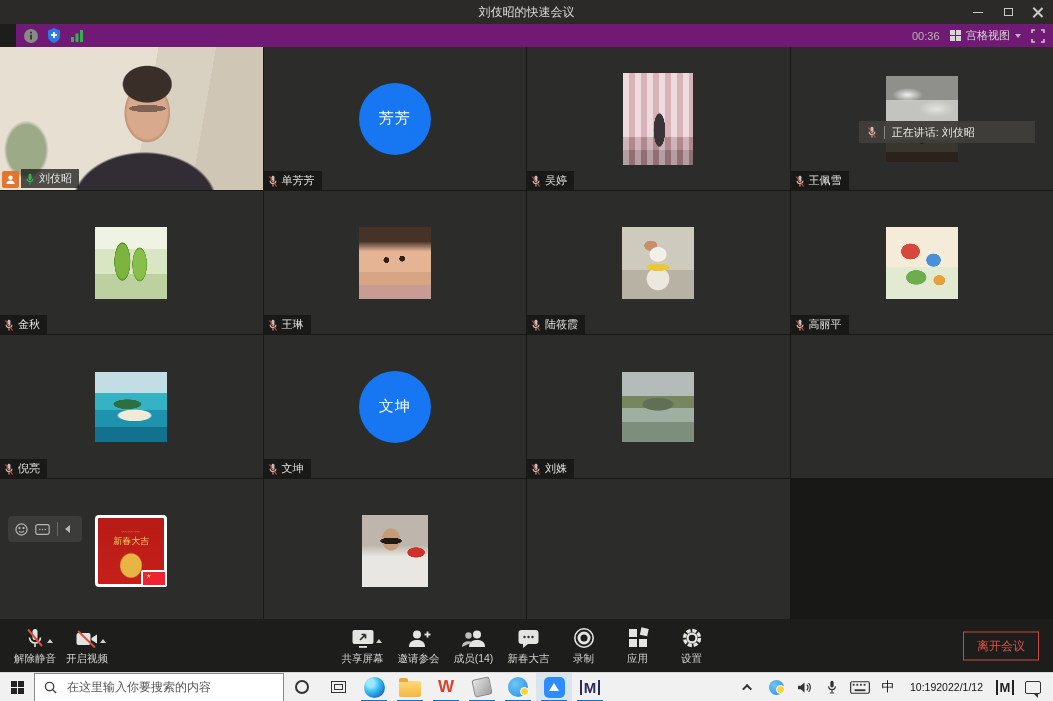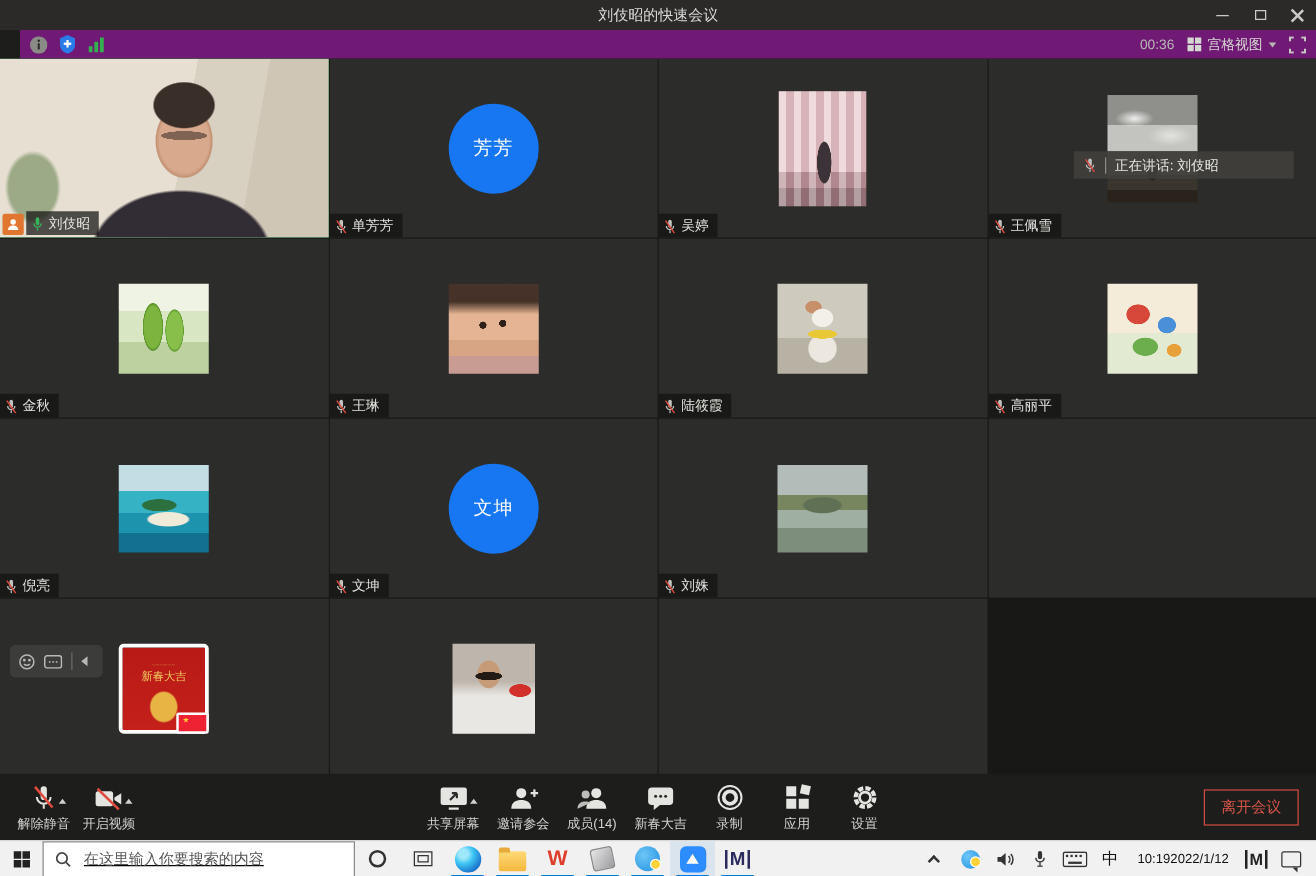--- a/index.html
+++ b/index.html
@@ -118,21 +118,21 @@
   .tb-ic{height:22px;display:flex;align-items:flex-end;justify-content:center;}
   .with-caret{position:relative;}
   .with-caret .caret-up{position:absolute;right:-7px;top:12px;}
   .leave-btn{position:absolute;right:14px;top:50%;transform:translateY(-50%);border:1px solid #cd4a40;color:#d8554a;background:transparent;font-size:12px;padding:5px 13px;border-radius:0;}
 
   
   .taskbar{position:absolute;bottom:0;left:0;right:0;height:29px;background:#f1f1f1;border-top:1px solid #d8d8d8;display:flex;align-items:center;}
   .startbtn{width:34px;height:29px;display:flex;align-items:center;justify-content:center;}
   .winlogo{display:grid;grid-template-columns:6px 6px;grid-template-rows:6px 6px;gap:1px;}
   .winlogo i{background:#222;}
-  .searchbox{width:250px;height:29px;background:#fff;border:1px solid #8a8a8a;display:flex;align-items:center;gap:8px;padding:0 9px;text-decoration:underline;}
+  .searchbox{width:250px;height:29px;background:#fff;border:1px solid #8a8a8a;display:flex;align-items:center;gap:8px;padding:0 9px;}
   .searchbox input{border:none;outline:none;flex:1;font-size:12px;color:#333;background:transparent;}
   .searchbox input::placeholder{color:#555;}
   .tbicon{width:36px;height:29px;display:flex;align-items:center;justify-content:center;position:relative;}
   .tbicon.running:after{content:"";position:absolute;bottom:0;left:5px;right:5px;height:2px;background:#0078d7;}
   .tbicon.activeapp{background:#d9e4ef;}
   .cortana{width:14px;height:14px;border:2px solid #333;border-radius:50%;}
   .taskview{width:15px;height:12px;border:1.5px solid #333;position:relative;background:#f1f1f1;}
   .taskview:before{content:"";position:absolute;left:2px;top:2px;right:2px;bottom:2px;border:1px solid #333;}
   .ic-edge{width:21px;height:21px;border-radius:50%;background:radial-gradient(circle at 32% 30%, #9fe8fb 0 18%, #40c6f4 38%, #1e7ad0 72%, #134a9e);}
   .ic-folder{position:relative;width:22px;height:16px;background:linear-gradient(180deg,#ffd976,#f4b83f);border-radius:2px;margin-top:3px;}

